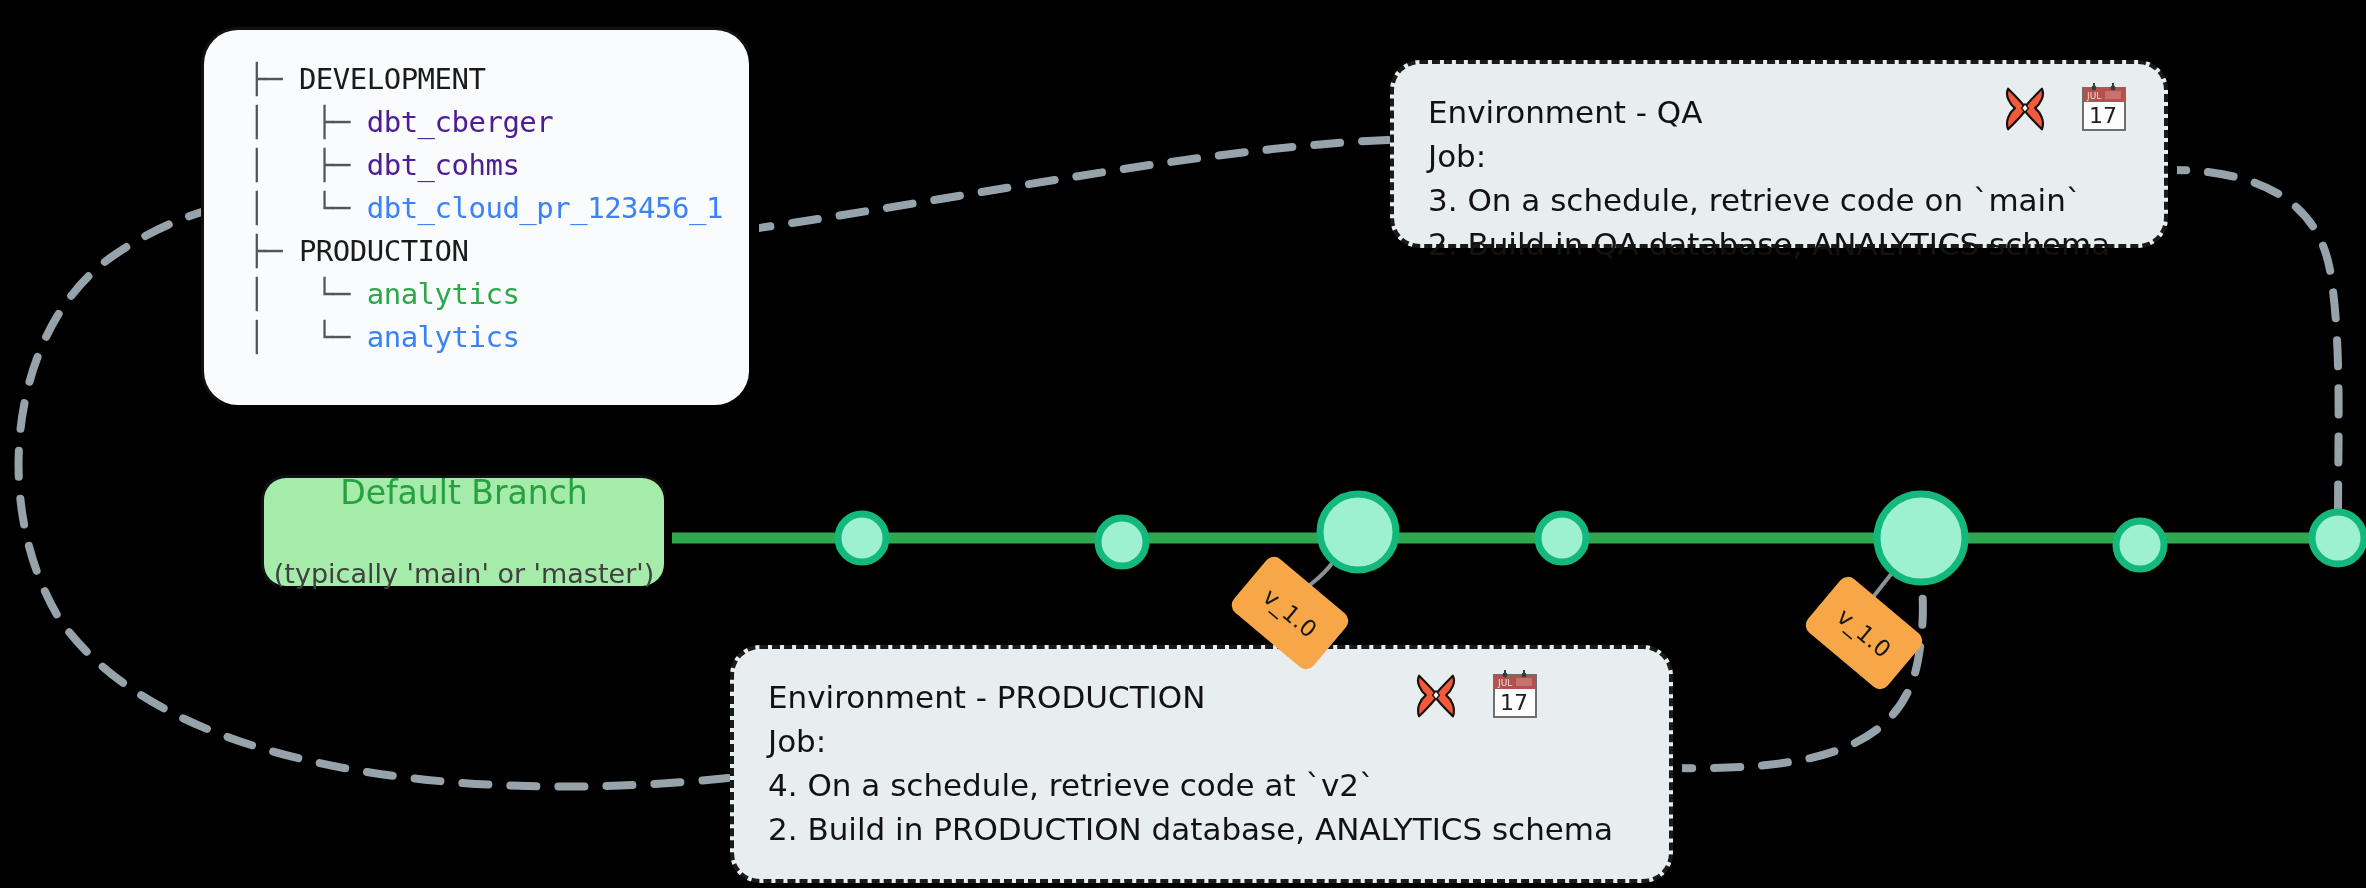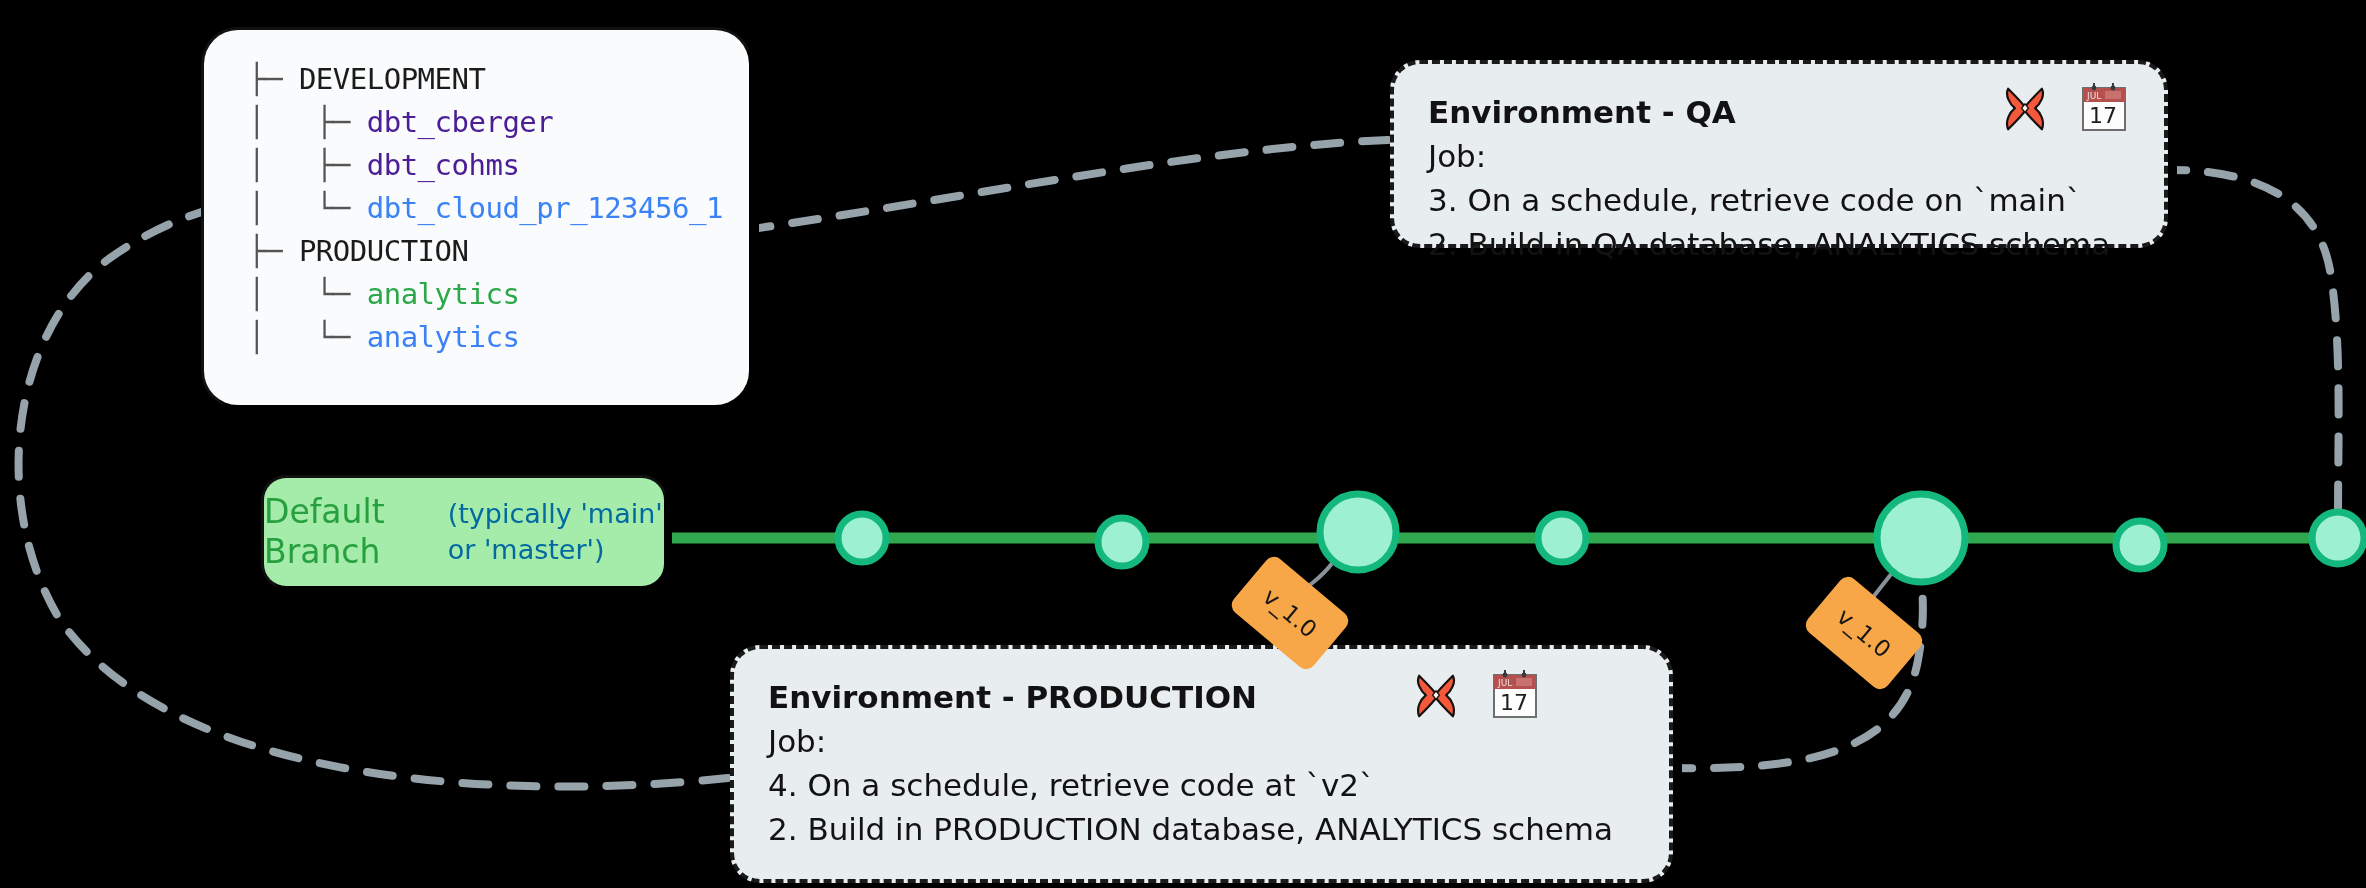--- a/index.html
+++ b/index.html
@@ -33,49 +33,49 @@
     position:absolute; background:#e8edf0;
     border:4px dashed #1a1a1a; border-radius:30px;
     box-shadow:9px 10px 0 0 #000;
     z-index:6;
   }
   .note .body{
     padding:26px 34px 22px 34px;
     font-family:"DejaVu Sans","Liberation Sans",sans-serif;
     color:#121212;
   }
-  .note .title{font-size:31px; line-height:44px; font-weight:700;}
+  .note .title{font-size:31px; line-height:44px; font-weight:400;}
   .note .row{font-size:31px; line-height:44px; font-weight:400;}
   .note-icons{position:absolute; display:flex; gap:28px; align-items:flex-start;}
 
   #note-qa{left:1390px; top:60px; width:770px; height:180px;}
   #note-qa .note-icons{right:36px; top:18px;}
   #note-prod{left:730px; top:645px; width:935px; height:230px;}
   #note-prod .note-icons{right:130px; top:20px;}
 
   
   .x-icon{width:54px;height:54px;display:block;}
   .cal-icon{width:48px;height:52px;display:block;}
 
   
   .branch-pill{
     position:absolute; left:264px; top:478px; width:400px; height:108px;
     background:#a5ebaa; border-radius:22px;
     box-shadow:8px 9px 0 0 #000, 0 0 0 3px #111;
-    display:flex; flex-direction:row; align-items:center; justify-content:center;
+    display:flex; flex-direction:column; align-items:center; justify-content:center;
     z-index:6;
     gap:43px;
   }
   .branch-title{
     font-family:"DejaVu Sans","Liberation Sans",sans-serif;
     font-size:33px; color:#27a03f; line-height:40px;
   }
   .branch-sub{
     font-family:"DejaVu Sans","Liberation Sans",sans-serif;
-    font-size:27px; color:#0369a1; line-height:36px;
+    font-size:27px; color:#404040; line-height:36px;
   }
 
   
   .vtag{position:absolute; z-index:7;}
   .vtag .plate{
     width:104px;height:70px;background:#f7a747;position:relative;
     border-radius:10px;
   }
   .vtag .label{
     position:absolute; inset:0; display:flex;align-items:center;justify-content:center;

